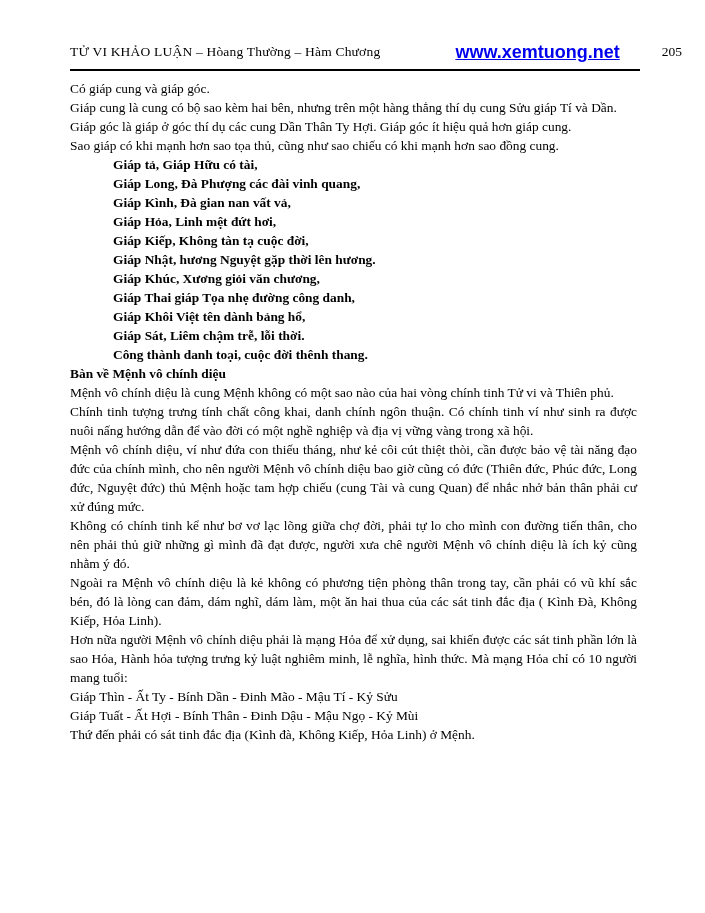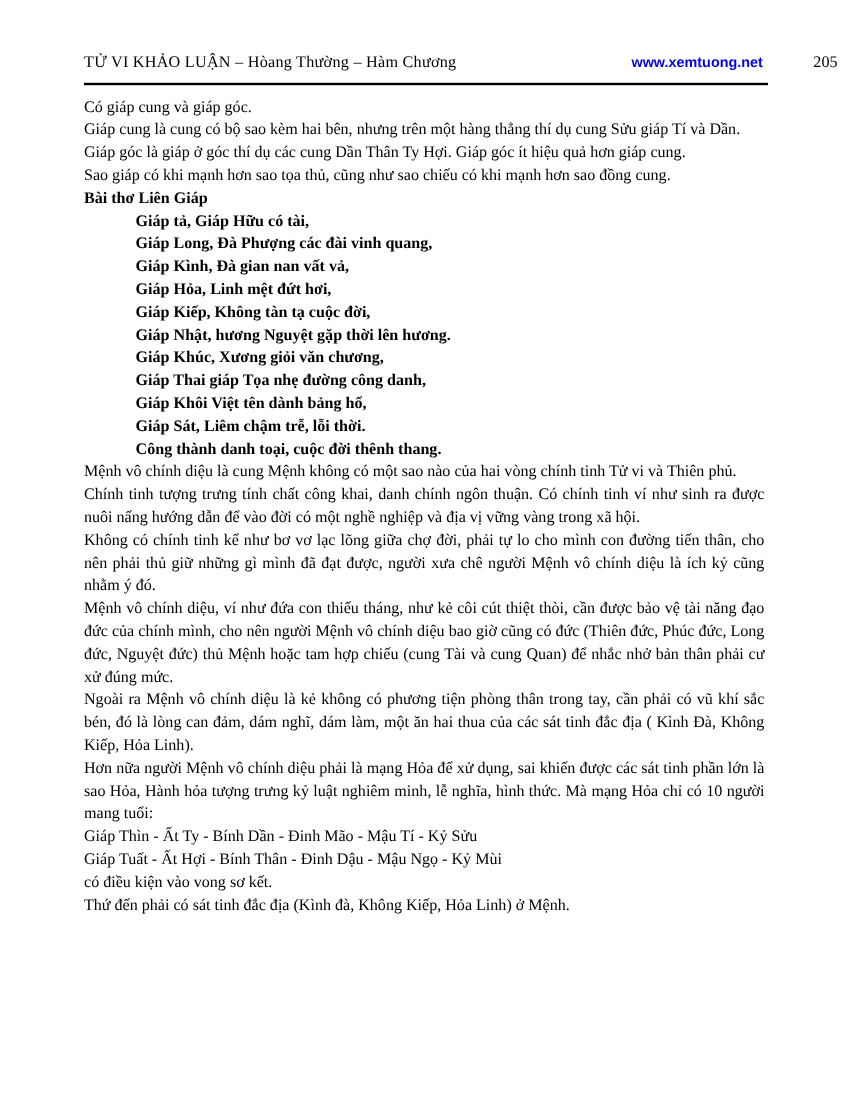--- a/index.html
+++ b/index.html
@@ -13,35 +13,36 @@
   }
   .page {
     width: 705px;
     height: 913px;
     position: relative;
     box-sizing: border-box;
   }
   .header {
     display: flex;
     align-items: flex-start;
-    margin: 44px 7px 0 70px;
+    margin: 44px 23px 0 70px;
     font-size: 13.5px;
     line-height: 16px;
     white-space: nowrap;
   }
   .header-title {
     letter-spacing: 0.2px;
   }
   .header-link {
     margin-left: auto;
     margin-right: 42px;
     font-family: "Liberation Sans", "DejaVu Sans", sans-serif;
     font-weight: bold;
-    font-size: 12px;
+    font-size: 18px;
     color: #0000ee;
+    text-decoration: underline;
     cursor: pointer;
   }
   .page-number { }
   .header-rule {
     border: none;
     border-top: 2px solid #000000;
     width: 570px;
     margin: 9px 0 0 70px;
   }
   .body-text {
@@ -75,44 +76,43 @@
 
   <hr class="header-rule">
 
   <div class="body-text">
 
     <p>Có giáp cung và giáp góc.</p>
     <p>Giáp cung là cung có bộ sao kèm hai bên, nhưng trên một hàng thẳng thí dụ cung Sửu giáp Tí và Dần.</p>
     <p>Giáp góc là giáp ở góc thí dụ các cung Dần Thân Ty Hợi. Giáp góc ít hiệu quả hơn giáp cung.</p>
     <p>Sao giáp có khi mạnh hơn sao tọa thủ,  cũng như sao chiếu có khi mạnh hơn sao đồng cung.</p>
 
-    <p class="section-title">Bài thơ Liên Giáp</p>
 
     <div class="poem">
       <p class="poem-line">Giáp tả, Giáp Hữu có tài,</p>
       <p class="poem-line">Giáp Long, Đà Phượng các đài vinh quang,</p>
       <p class="poem-line">Giáp Kình, Đà gian nan vất vả,</p>
       <p class="poem-line">Giáp Hỏa, Linh mệt đứt hơi,</p>
       <p class="poem-line">Giáp Kiếp, Không tàn tạ cuộc đời,</p>
       <p class="poem-line">Giáp Nhật, hương Nguyệt gặp thời lên hương.</p>
       <p class="poem-line">Giáp Khúc, Xương giỏi văn chương,</p>
       <p class="poem-line">Giáp Thai giáp Tọa nhẹ đường công danh,</p>
       <p class="poem-line">Giáp Khôi Việt tên dành bảng hổ,</p>
       <p class="poem-line">Giáp Sát, Liêm chậm trễ, lỗi thời.</p>
       <p class="poem-line">Công thành danh toại, cuộc đời thênh thang.</p>
     </div>
 
+    <p class="section-title">Bàn về Mệnh vô chính diệu</p>
 
     <p>Mệnh vô chính diệu là cung Mệnh không có một sao nào của hai vòng chính tinh Tử vi và Thiên phủ.</p>
     <p>Chính tinh tượng trưng tính chất công khai, danh chính ngôn thuận. Có chính tinh ví như sinh ra được nuôi nấng hướng dẫn để vào đời có một nghề nghiệp và địa vị vững vàng trong xã hội.</p>
+    <p>Mệnh vô chính diệu, ví như đứa con thiếu tháng, như kẻ côi cút thiệt thòi, cần được bảo vệ tài năng đạo đức của chính mình, cho nên người Mệnh vô chính diệu bao giờ cũng có đức (Thiên đức, Phúc đức, Long đức, Nguyệt đức) thủ Mệnh hoặc tam hợp chiếu (cung Tài và cung Quan) để nhắc nhở bản thân phải cư xử đúng mức.</p>
     <p>Không có chính tinh kể như bơ vơ lạc lõng giữa chợ đời, phải tự lo cho mình con đường tiến thân, cho nên phải thủ giữ những gì mình đã đạt được, người xưa chê người Mệnh vô chính diệu là ích kỷ cũng nhằm ý đó.</p>
-    <p>Mệnh vô chính diệu, ví như đứa con thiếu tháng, như kẻ côi cút thiệt thòi, cần được bảo vệ tài năng đạo đức của chính mình, cho nên người Mệnh vô chính diệu bao giờ cũng có đức (Thiên đức, Phúc đức, Long đức, Nguyệt đức) thủ Mệnh hoặc tam hợp chiếu (cung Tài và cung Quan) để nhắc nhở bản thân phải cư xử đúng mức.</p>
     <p>Ngoài ra Mệnh vô chính diệu là kẻ không có phương tiện phòng thân trong tay, cần phải có vũ khí sắc bén, đó là lòng can đảm, dám nghĩ, dám làm, một ăn hai thua của các sát tinh  đắc địa ( Kình Đà, Không Kiếp, Hỏa Linh).</p>
     <p>Hơn nữa người Mệnh vô chính diệu phải là mạng Hỏa để xử dụng, sai khiến được các sát tinh phần lớn là sao Hỏa, Hành hỏa tượng trưng kỷ luật nghiêm minh, lễ nghĩa, hình thức. Mà mạng Hỏa chỉ có 10 người mang tuổi:</p>
 
     <p class="plain">Giáp Thìn - Ất Ty - Bính Dần - Đinh Mão - Mậu Tí - Kỷ Sửu</p>
     <p class="plain">Giáp Tuất - Ất Hợi - Bính Thân - Đinh Dậu - Mậu Ngọ - Kỷ Mùi</p>
-    <p class="plain">có điều kiện vào vong sơ kết.</p>
     <p class="plain">Thứ đến phải có sát tinh  đắc địa (Kình đà, Không Kiếp, Hỏa Linh) ở Mệnh.</p>
 
   </div>
 
 </div>
 
 </body></html>

